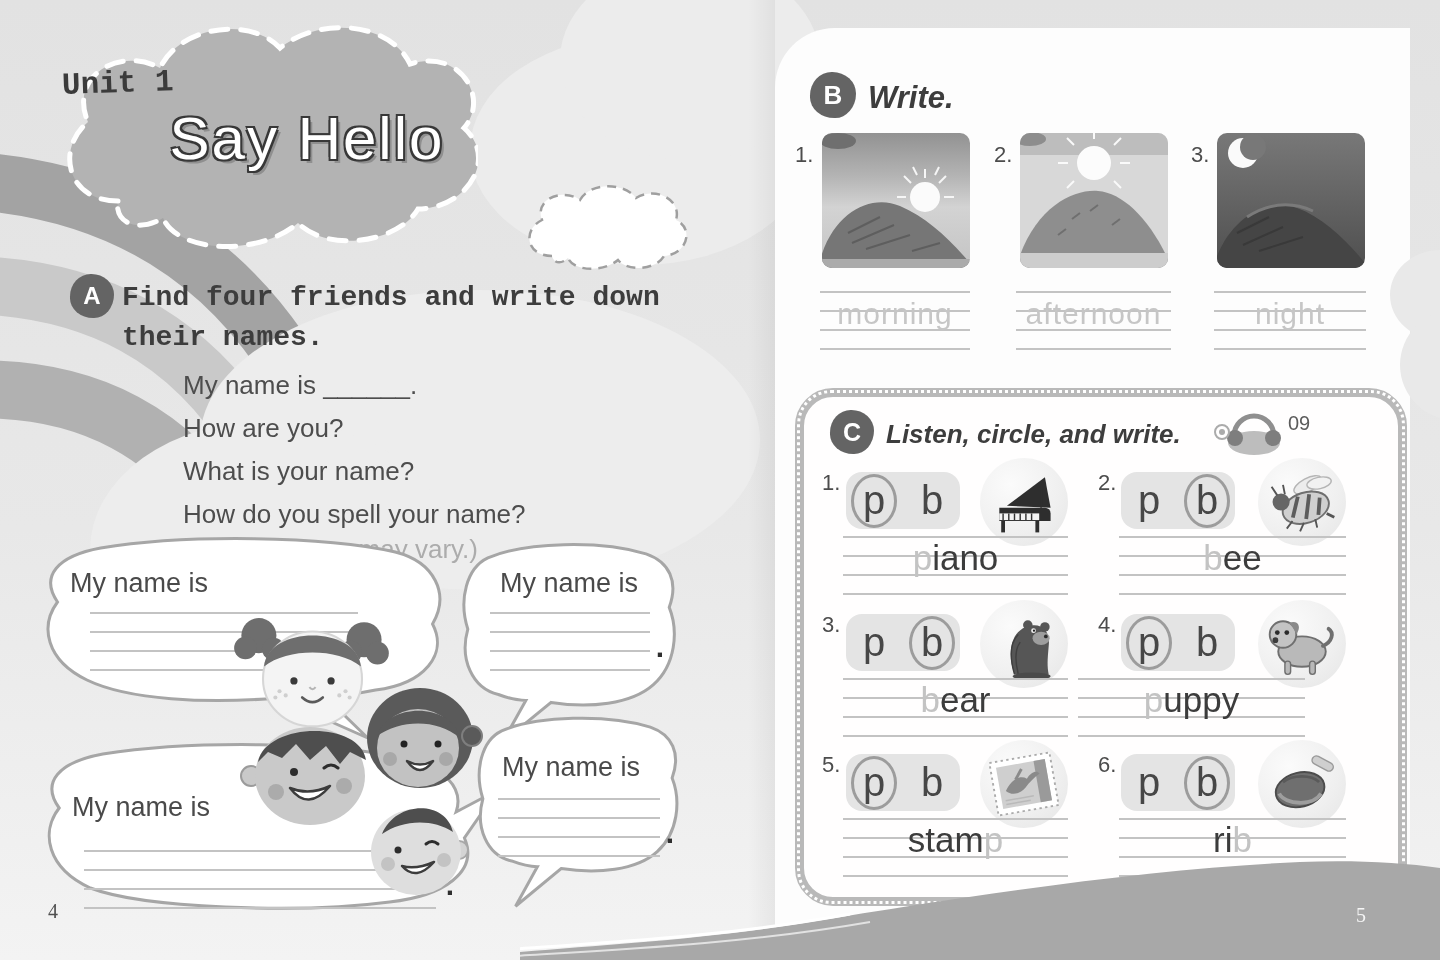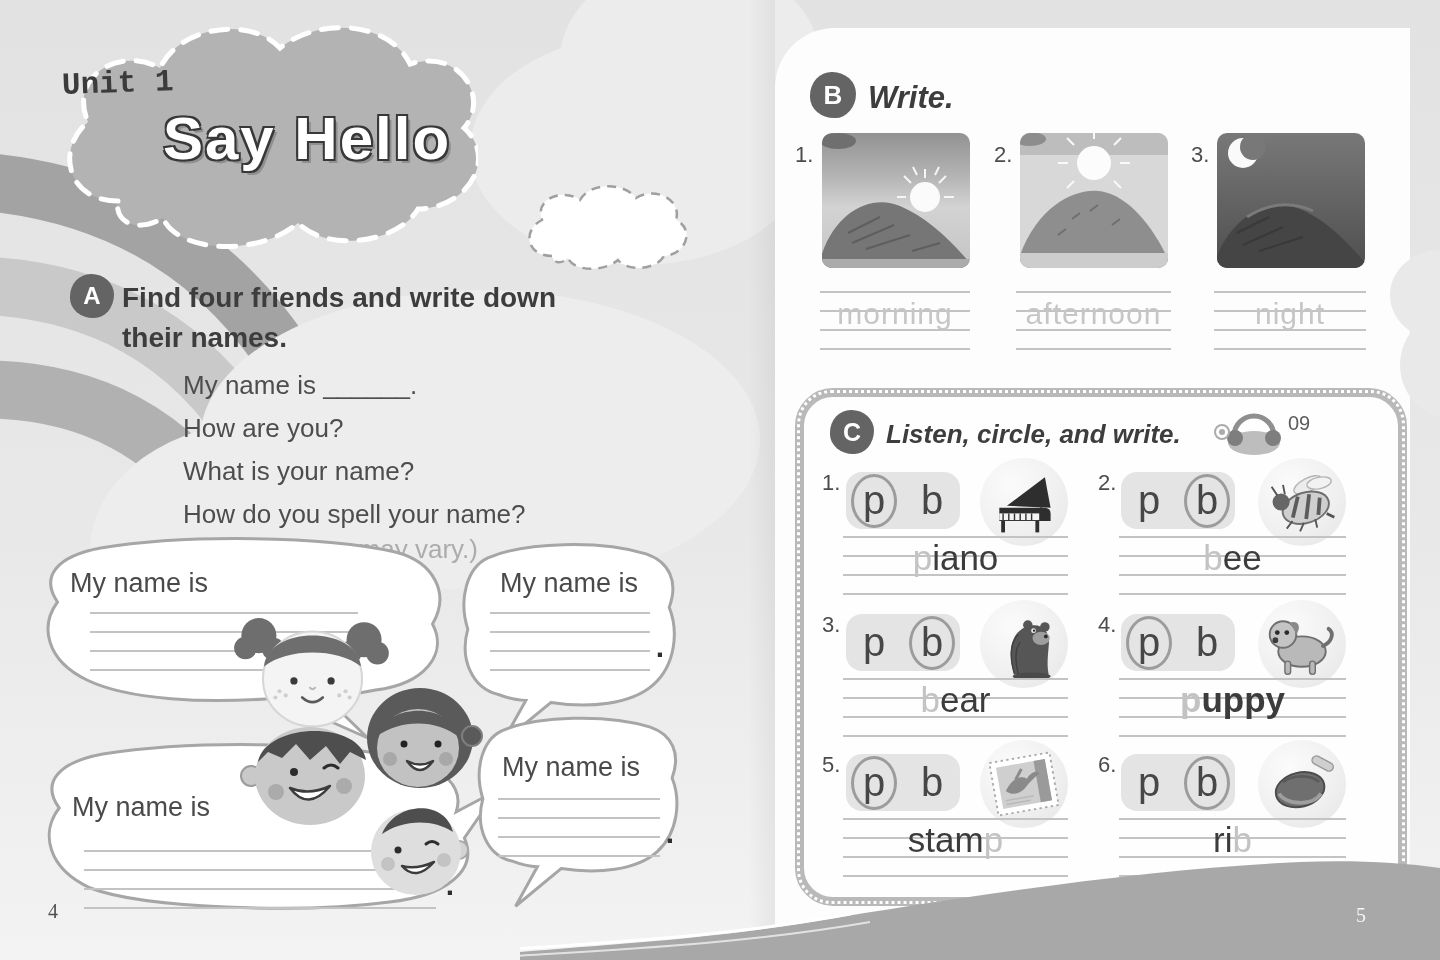--- a/index.html
+++ b/index.html
@@ -12,32 +12,32 @@
   .c1{left:470px;top:35px;width:340px;height:230px;background:#ececec;}
   .c1b{left:560px;top:-40px;width:260px;height:200px;background:#ececec;}
   .c2{left:200px;top:290px;width:560px;height:300px;background:#ededed;}
   .c2b{left:90px;top:420px;width:360px;height:260px;background:#ededed;}
   .c3{left:1390px;top:250px;width:100px;height:90px;background:#e9e9e9;}
   .c3b{left:1400px;top:310px;width:110px;height:110px;background:#e9e9e9;}
   
   .title-cloud{left:28px;top:6px;width:450px;height:250px;}
   .unit-label{left:62px;top:66px;font-family:"Liberation Mono",monospace;font-weight:bold;
     font-size:31px;color:#3b3b3b;transform:rotate(-2deg);}
-  .unit-title{left:122px;top:104px;width:370px;text-align:center;font-weight:bold;font-size:60px;
+  .unit-title{left:122px;top:104px;width:370px;text-align:center;font-weight:normal;font-size:60px;
     letter-spacing:2px;color:#ffffff;
     text-shadow:-2px -2px 0 #383838,2px -2px 0 #383838,-2px 2px 0 #383838,2px 2px 0 #383838,4px 4px 0 #8f8f8f;}
   
   .badge{position:absolute;background:#646464;color:#fff;font-weight:bold;
     display:flex;align-items:center;justify-content:center;
     border-radius:48% 52% 46% 54%/52% 48% 54% 46%;}
   .badge-a{left:70px;top:274px;width:44px;height:44px;font-size:24px;}
   .badge-b{left:810px;top:72px;width:46px;height:46px;font-size:26px;}
   .badge-c{left:830px;top:410px;width:44px;height:44px;font-size:25px;}
   
-  .h-a{left:122px;top:278px;font-weight:bold;font-size:28px;line-height:40px;color:#3d3d3d;}
+  .h-a{left:122px;top:278px;font-weight:bold;font-size:28px;line-height:40px;color:#3d3d3d;font-family:Liberation Mono, monospace;}
   .dialogue{left:183px;top:364px;font-size:26px;line-height:43px;color:#4d4d4d;}
   .answers{left:243px;top:534px;font-size:26px;color:#acacac;}
   
   .bubble{position:absolute;}
   .bubble svg{position:absolute;left:0;top:0;width:100%;height:100%;}
   .bub-label{position:absolute;font-size:27px;color:#4a4a4a;}
   .bub-lines{position:absolute;}
   .ln{position:absolute;left:0;right:0;height:2px;background:#c3c3c3;}
   .ln.l0{top:0}.ln.l1{top:19px}.ln.l2{top:38px}.ln.l3{top:57px}
   .period{position:absolute;font-size:30px;font-weight:bold;color:#2f2f2f;}
@@ -443,21 +443,21 @@
       <rect x="22" y="58" width="6" height="14" rx="3" fill="#b9b9b9" stroke="#6f6f6f" stroke-width="1.5"></rect>
       <rect x="48" y="58" width="6" height="14" rx="3" fill="#b9b9b9" stroke="#6f6f6f" stroke-width="1.5"></rect>
       <circle cx="20" cy="30" r="14" fill="#c4c4c4" stroke="#6f6f6f" stroke-width="2"></circle>
       <path d="M 26 18 C 36 14 40 22 34 30 C 32 24 28 20 26 18 Z" fill="#8a8a8a"></path>
       <circle cx="14" cy="28" r="2.5" fill="#2b2b2b"></circle>
         <circle cx="24" cy="28" r="2.5" fill="#2b2b2b"></circle>
       <circle cx="12" cy="36" r="3" fill="#3c3c3c"></circle>
       <path d="M 62 42 C 72 38 74 28 68 24" stroke="#6f6f6f" stroke-width="4" fill="none" stroke-linecap="round"></path>
     </svg>
   </div>
-  <div class="wg" style="left:1119px;top:678px;width:227px;height:54px;font-weight:bold;">
+  <div class="wg" style="left:1078px;top:678px;width:227px;height:54px;">
     <div class="ln l0"></div>
       <div class="ln l1"></div>
       <div class="ln l2"></div>
       <div class="ln l3"></div>
     <div class="cword">
       <span class="seg"></span><span class="seg traced">p</span><span class="seg">uppy</span>
     </div>
   </div>
 
   <div class="item-num" style="left:822px;top:752px;">5.</div>

